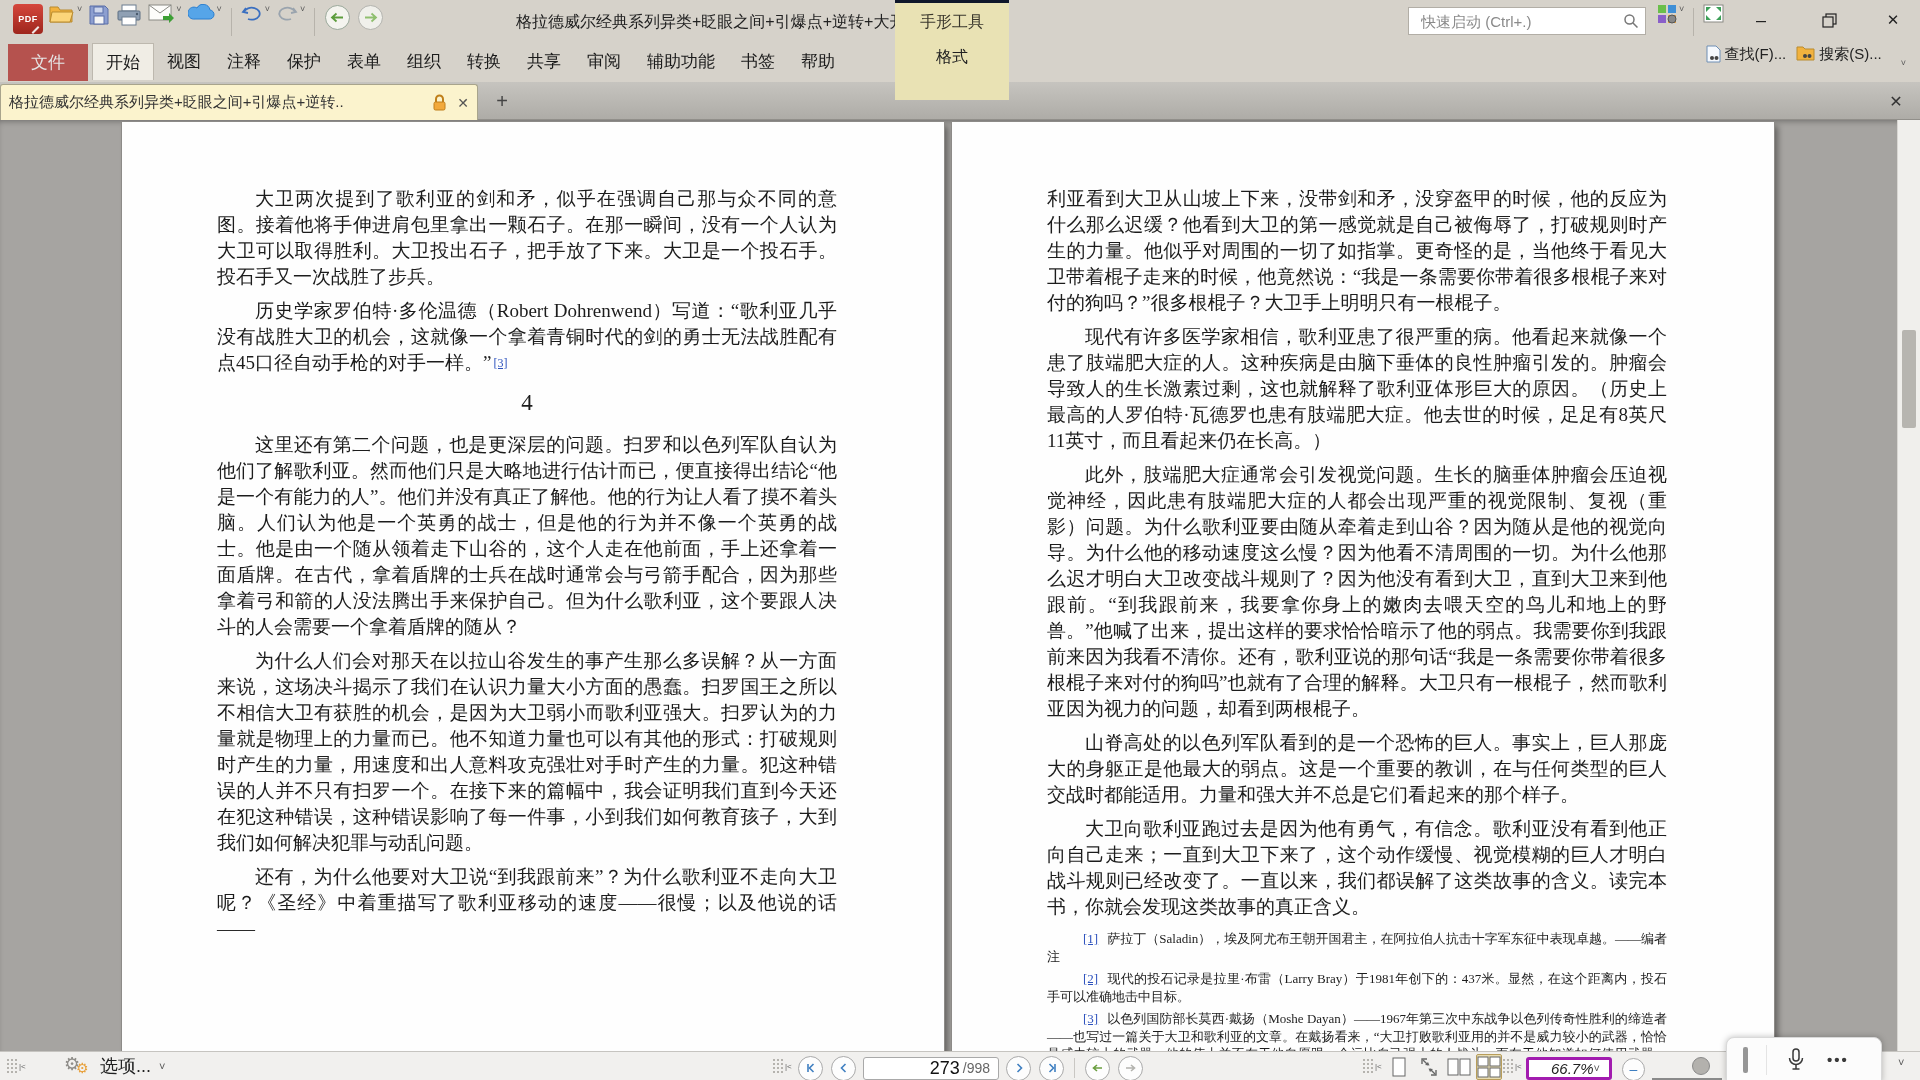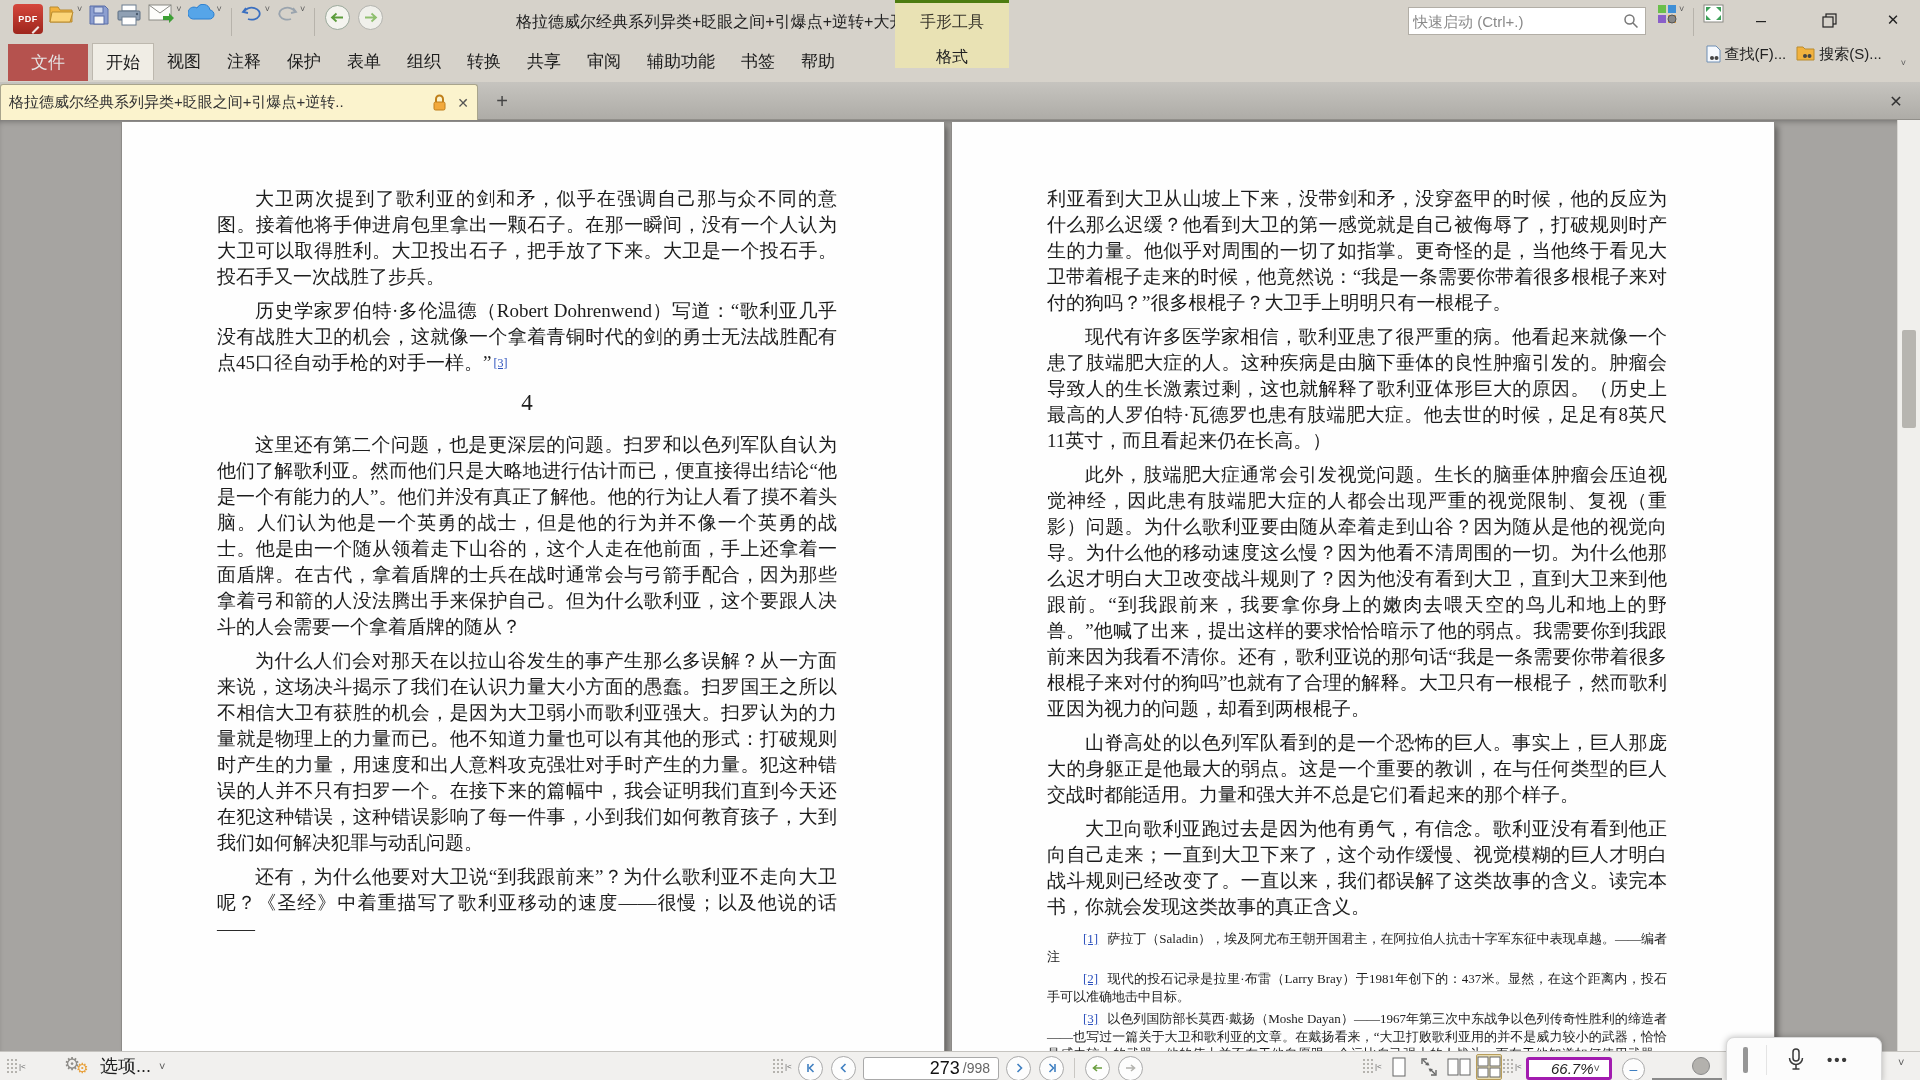--- a/index.html
+++ b/index.html
@@ -9,27 +9,27 @@
   .row1{position:absolute;left:0;top:0;width:1920px;height:43px;background:#d6d2ca;}
   .qat{position:absolute;top:0;height:43px;display:flex;align-items:center;}
   .tool{display:flex;align-items:flex-start;height:36px;padding:0 3px;cursor:default;}
   .chev{font-size:9px;color:#555;margin-left:2px;}
   .vsep{width:1px;height:28px;background:#b7b3ab;margin:0 6px;}
   .pdfapp{width:30px;height:30px;border-radius:4px;background:linear-gradient(#d5473c,#9e261d);
           color:#fff;font-size:9px;font-weight:bold;display:flex;align-items:center;justify-content:center;
           position:relative;letter-spacing:.5px;}
   .pdfapp:after{content:"";position:absolute;right:3px;bottom:3px;width:9px;height:2px;background:#f0e6e4;transform:rotate(-45deg);}
   .win-title{position:absolute;left:516px;top:0;height:43px;line-height:43px;font-size:16px;color:#222;white-space:nowrap;}
-  .ctx-block{position:absolute;left:895px;top:0;width:114px;height:68px;background:#e9e2b4;
-             border-top:3px solid #4d7c0f;box-sizing:border-box;z-index:5;text-align:center;}
+  .ctx-block{position:absolute;left:895px;top:0;width:114px;height:100px;background:#e9e2b4;
+             border-top:3px solid #0f172a;box-sizing:border-box;z-index:5;text-align:center;}
   .ctx-block .grp{display:block;margin-top:9px;font-size:16px;color:#3a372c;}
   .ctx-block .fmt{display:block;margin-top:14px;font-size:16px;color:#222;}
   .qsearch-wrap{position:absolute;left:1408px;top:7px;width:238px;height:28px;}
   .qsearch{width:100%;height:100%;box-sizing:border-box;border:1px solid #b2aea6;background:#fff;
-           font-size:15px;color:#c2410c;padding:0 30px 0 4px;outline:none;font-family:"Liberation Sans",sans-serif;}
+           font-size:15px;color:#c2410c;padding:0 30px 0 12px;outline:none;font-family:"Liberation Sans",sans-serif;}
   .qsearch::placeholder{color:#8a8a8a;}
   .mag{position:absolute;right:7px;top:6px;}
   .winbtn{position:absolute;top:0;width:34px;height:40px;display:flex;align-items:center;justify-content:center;color:#222;}
   
   .row2{position:absolute;left:0;top:43px;width:1920px;height:39px;background:#d6d2ca;}
   .filebtn{position:absolute;left:8px;top:1px;width:80px;height:37px;background:#b5524e;color:#e5e5e5;
            font-size:17px;display:flex;align-items:center;justify-content:center;}
   .menu-tabs{position:absolute;left:92px;top:0;height:39px;display:flex;}
   .mtab{height:37px;padding:0 13px;display:flex;align-items:center;font-size:17px;color:#1b1b1b;box-sizing:border-box;}
   .mtab.selected{background:#f0ede5;border:1px solid #bdb8ae;border-bottom:none;}

